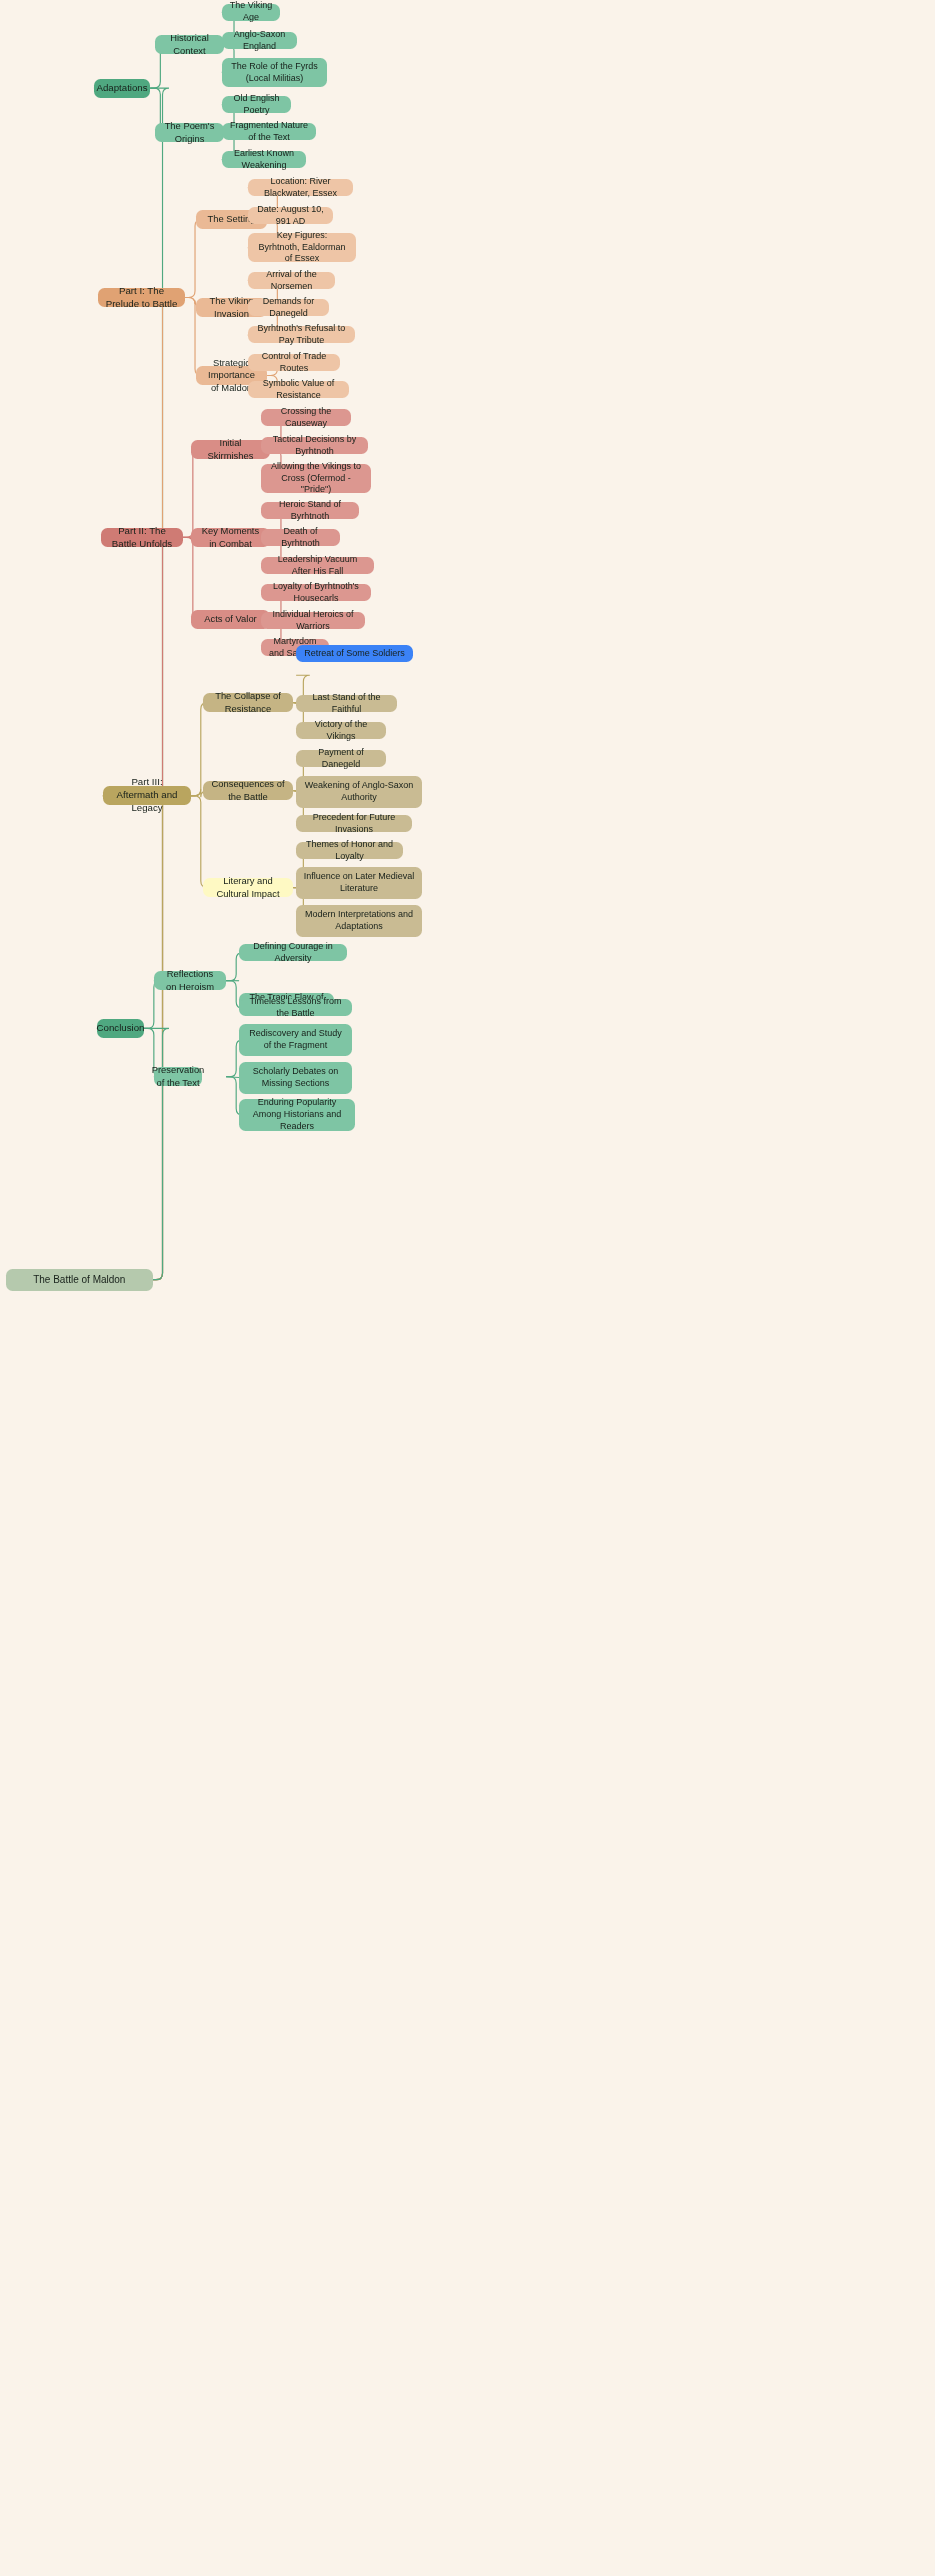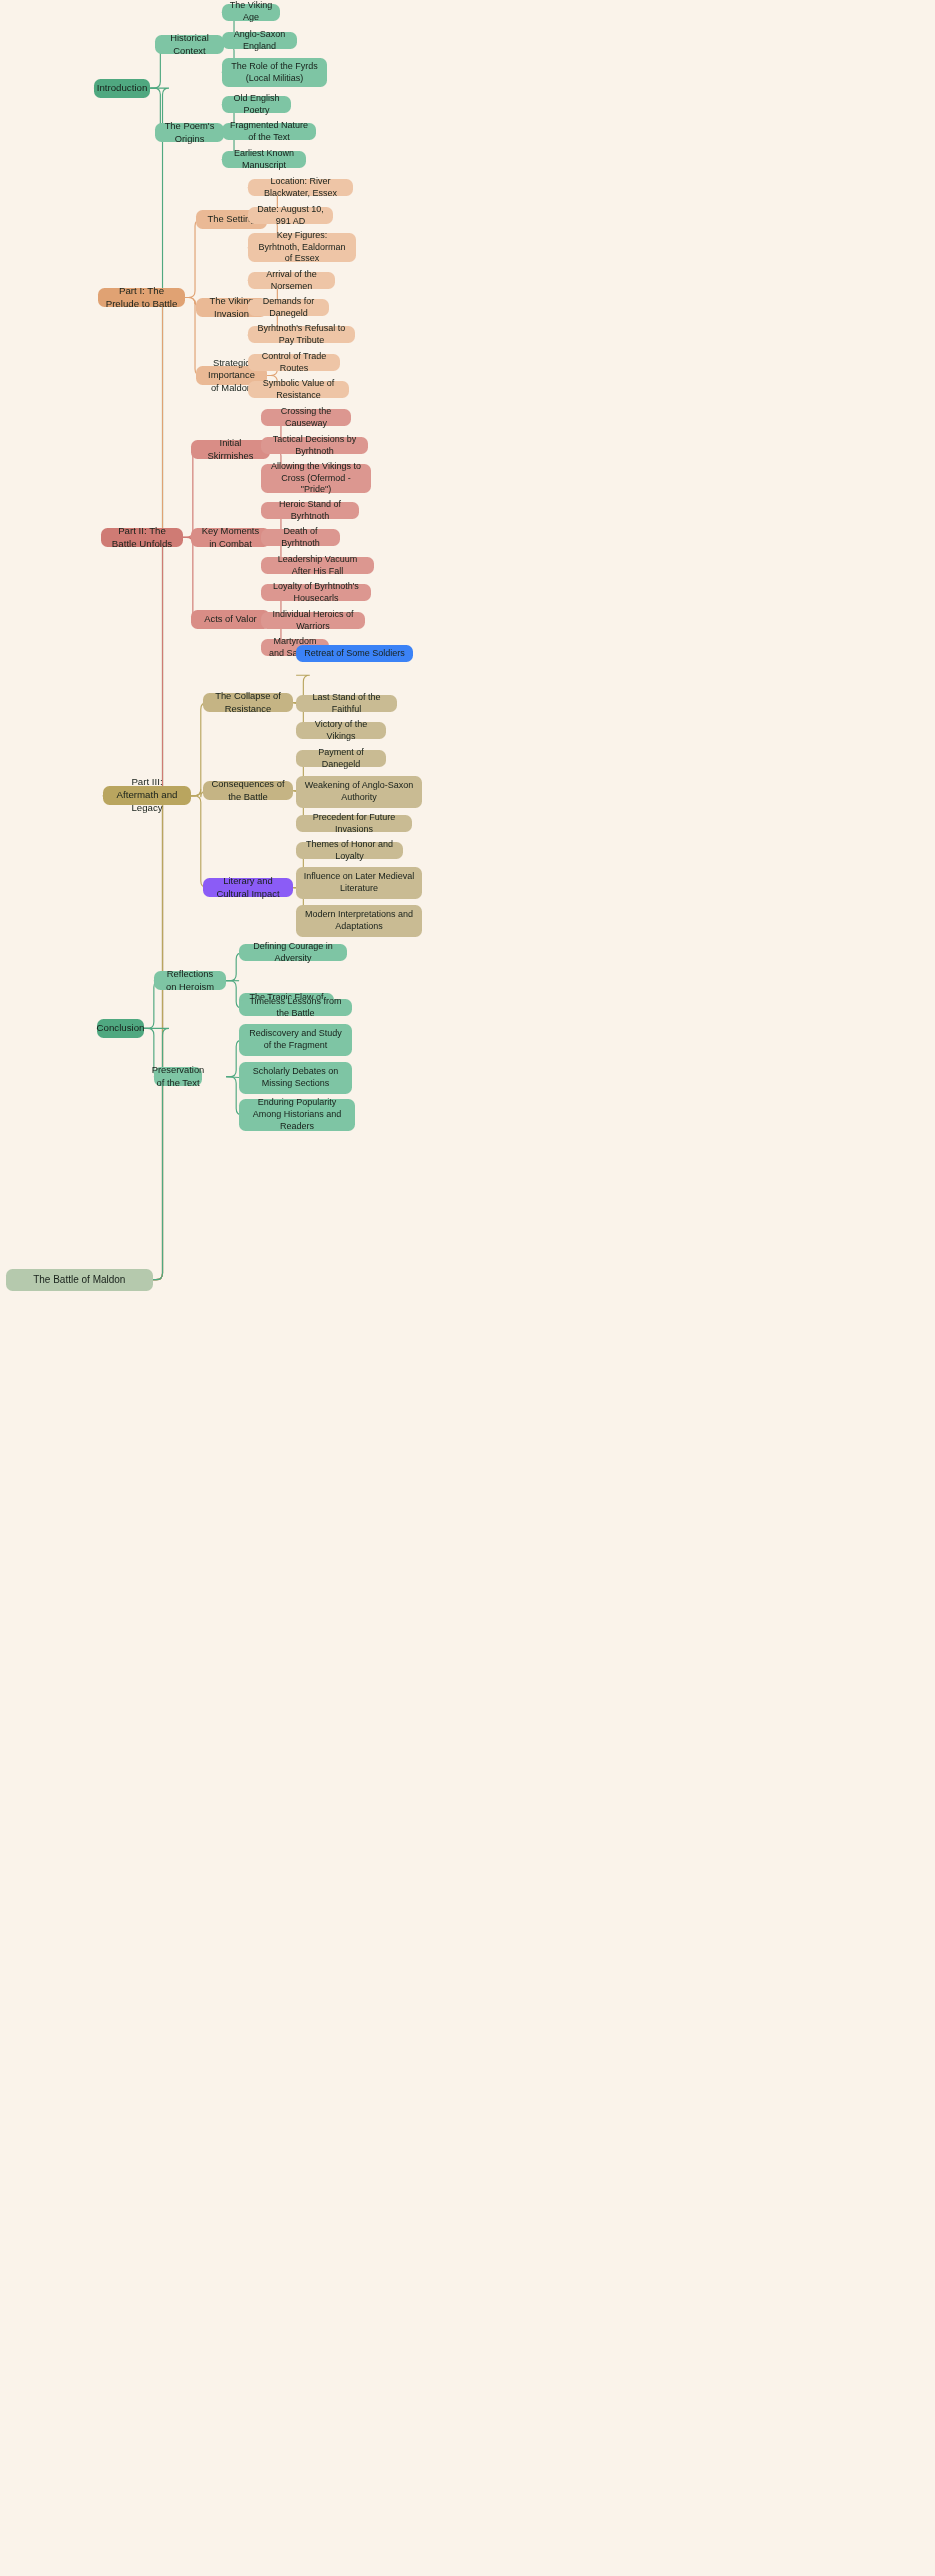--- a/index.html
+++ b/index.html
@@ -88,21 +88,21 @@
       <path d="M 199 1424 L 204 1424 Q 213 1424 213 1433 L 213 1482 Q 213 1491 222 1491 L 213 1491" fill="none" stroke="#4fa880" stroke-width="1.6"></path>
       <path d="M 313 1491 L 318 1491 Q 327 1491 327 1482 L 327 1449 Q 327 1440 336 1440 L 331 1440" fill="none" stroke="#4fa880" stroke-width="1.6"></path>
       <path d="M 313 1491 L 331 1492" fill="none" stroke="#4fa880" stroke-width="1.6"></path>
       <path d="M 313 1491 L 318 1491 Q 327 1491 327 1500 L 327 1535 Q 327 1544 336 1544 L 331 1544" fill="none" stroke="#4fa880" stroke-width="1.6"></path>
     </svg>
   <div id="nodes">
       <div class="node root" style="left: 5.8px; top: 1269px; width: 147px; height: 21.7px; background: rgb(181, 201, 173);">
         <span>The Battle of Maldon</span>
       </div>
       <div class="node l1" style="left: 94px; top: 79px; width: 56px; height: 19px; background: rgb(79, 168, 128);">
-        <span>Introduction</span>
+        <span>Adaptations</span>
       </div>
       <div class="node l2" style="left: 155px; top: 35px; width: 69px; height: 19px; background: rgb(126, 197, 164);">
         <span>Historical Context</span>
       </div>
       <div class="node l3" style="left: 222px; top: 3.6px; width: 58px; height: 17.3px; background: rgb(126, 197, 164);">
         <span>The Viking Age</span>
       </div>
       <div class="node l3" style="left: 222px; top: 32px; width: 75px; height: 17.3px; background: rgb(126, 197, 164);">
         <span>Anglo-Saxon England</span>
       </div>
@@ -112,21 +112,21 @@
       <div class="node l2" style="left: 155px; top: 123px; width: 69px; height: 19px; background: rgb(126, 197, 164);">
         <span>The Poem's Origins</span>
       </div>
       <div class="node l3" style="left: 222px; top: 96px; width: 69px; height: 17.3px; background: rgb(126, 197, 164);">
         <span>Old English Poetry</span>
       </div>
       <div class="node l3" style="left: 222px; top: 123px; width: 94px; height: 17.3px; background: rgb(126, 197, 164);">
         <span>Fragmented Nature of the Text</span>
       </div>
       <div class="node l3" style="left: 222px; top: 151px; width: 84px; height: 17.3px; background: rgb(126, 197, 164);">
-        <span>Earliest Known Manuscript</span>
+        <span>Earliest Known Weakening</span>
       </div>
       <div class="node l1" style="left: 98px; top: 288px; width: 87px; height: 19px; background: rgb(224, 162, 115);">
         <span>Part I: The Prelude to Battle</span>
       </div>
       <div class="node l2" style="left: 196px; top: 210px; width: 71px; height: 19px; background: rgb(234, 185, 149);">
         <span>The Setting</span>
       </div>
       <div class="node l3" style="left: 248px; top: 179px; width: 105px; height: 17.3px; background: rgb(238, 197, 166);">
         <span>Location: River Blackwater, Essex</span>
       </div>
@@ -216,21 +216,21 @@
       </div>
       <div class="node l3" style="left: 296px; top: 750px; width: 90px; height: 17.3px; background: rgb(201, 187, 147);">
         <span>Payment of Danegeld</span>
       </div>
       <div class="node l3" style="left: 296px; top: 776px; width: 126px; height: 32px; background: rgb(201, 187, 147);">
         <span>Weakening of Anglo-Saxon Authority</span>
       </div>
       <div class="node l3" style="left: 296px; top: 815px; width: 116px; height: 17.3px; background: rgb(201, 187, 147);">
         <span>Precedent for Future Invasions</span>
       </div>
-      <div class="node l2" style="left: 203px; top: 878px; width: 90px; height: 19px; background: #8b5cf6;">
+      <div class="node l2" style="left: 203px; top: 878px; width: 90px; height: 19px; background: #fef9c3;">
         <span>Literary and Cultural Impact</span>
       </div>
       <div class="node l3" style="left: 296px; top: 842px; width: 107px; height: 17.3px; background: rgb(201, 187, 147);">
         <span>Themes of Honor and Loyalty</span>
       </div>
       <div class="node l3" style="left: 296px; top: 867px; width: 126px; height: 32px; background: rgb(201, 187, 147);">
         <span>Influence on Later Medieval Literature</span>
       </div>
       <div class="node l3" style="left: 296px; top: 905px; width: 126px; height: 32px; background: rgb(201, 187, 147);">
         <span>Modern Interpretations and Adaptations</span>

